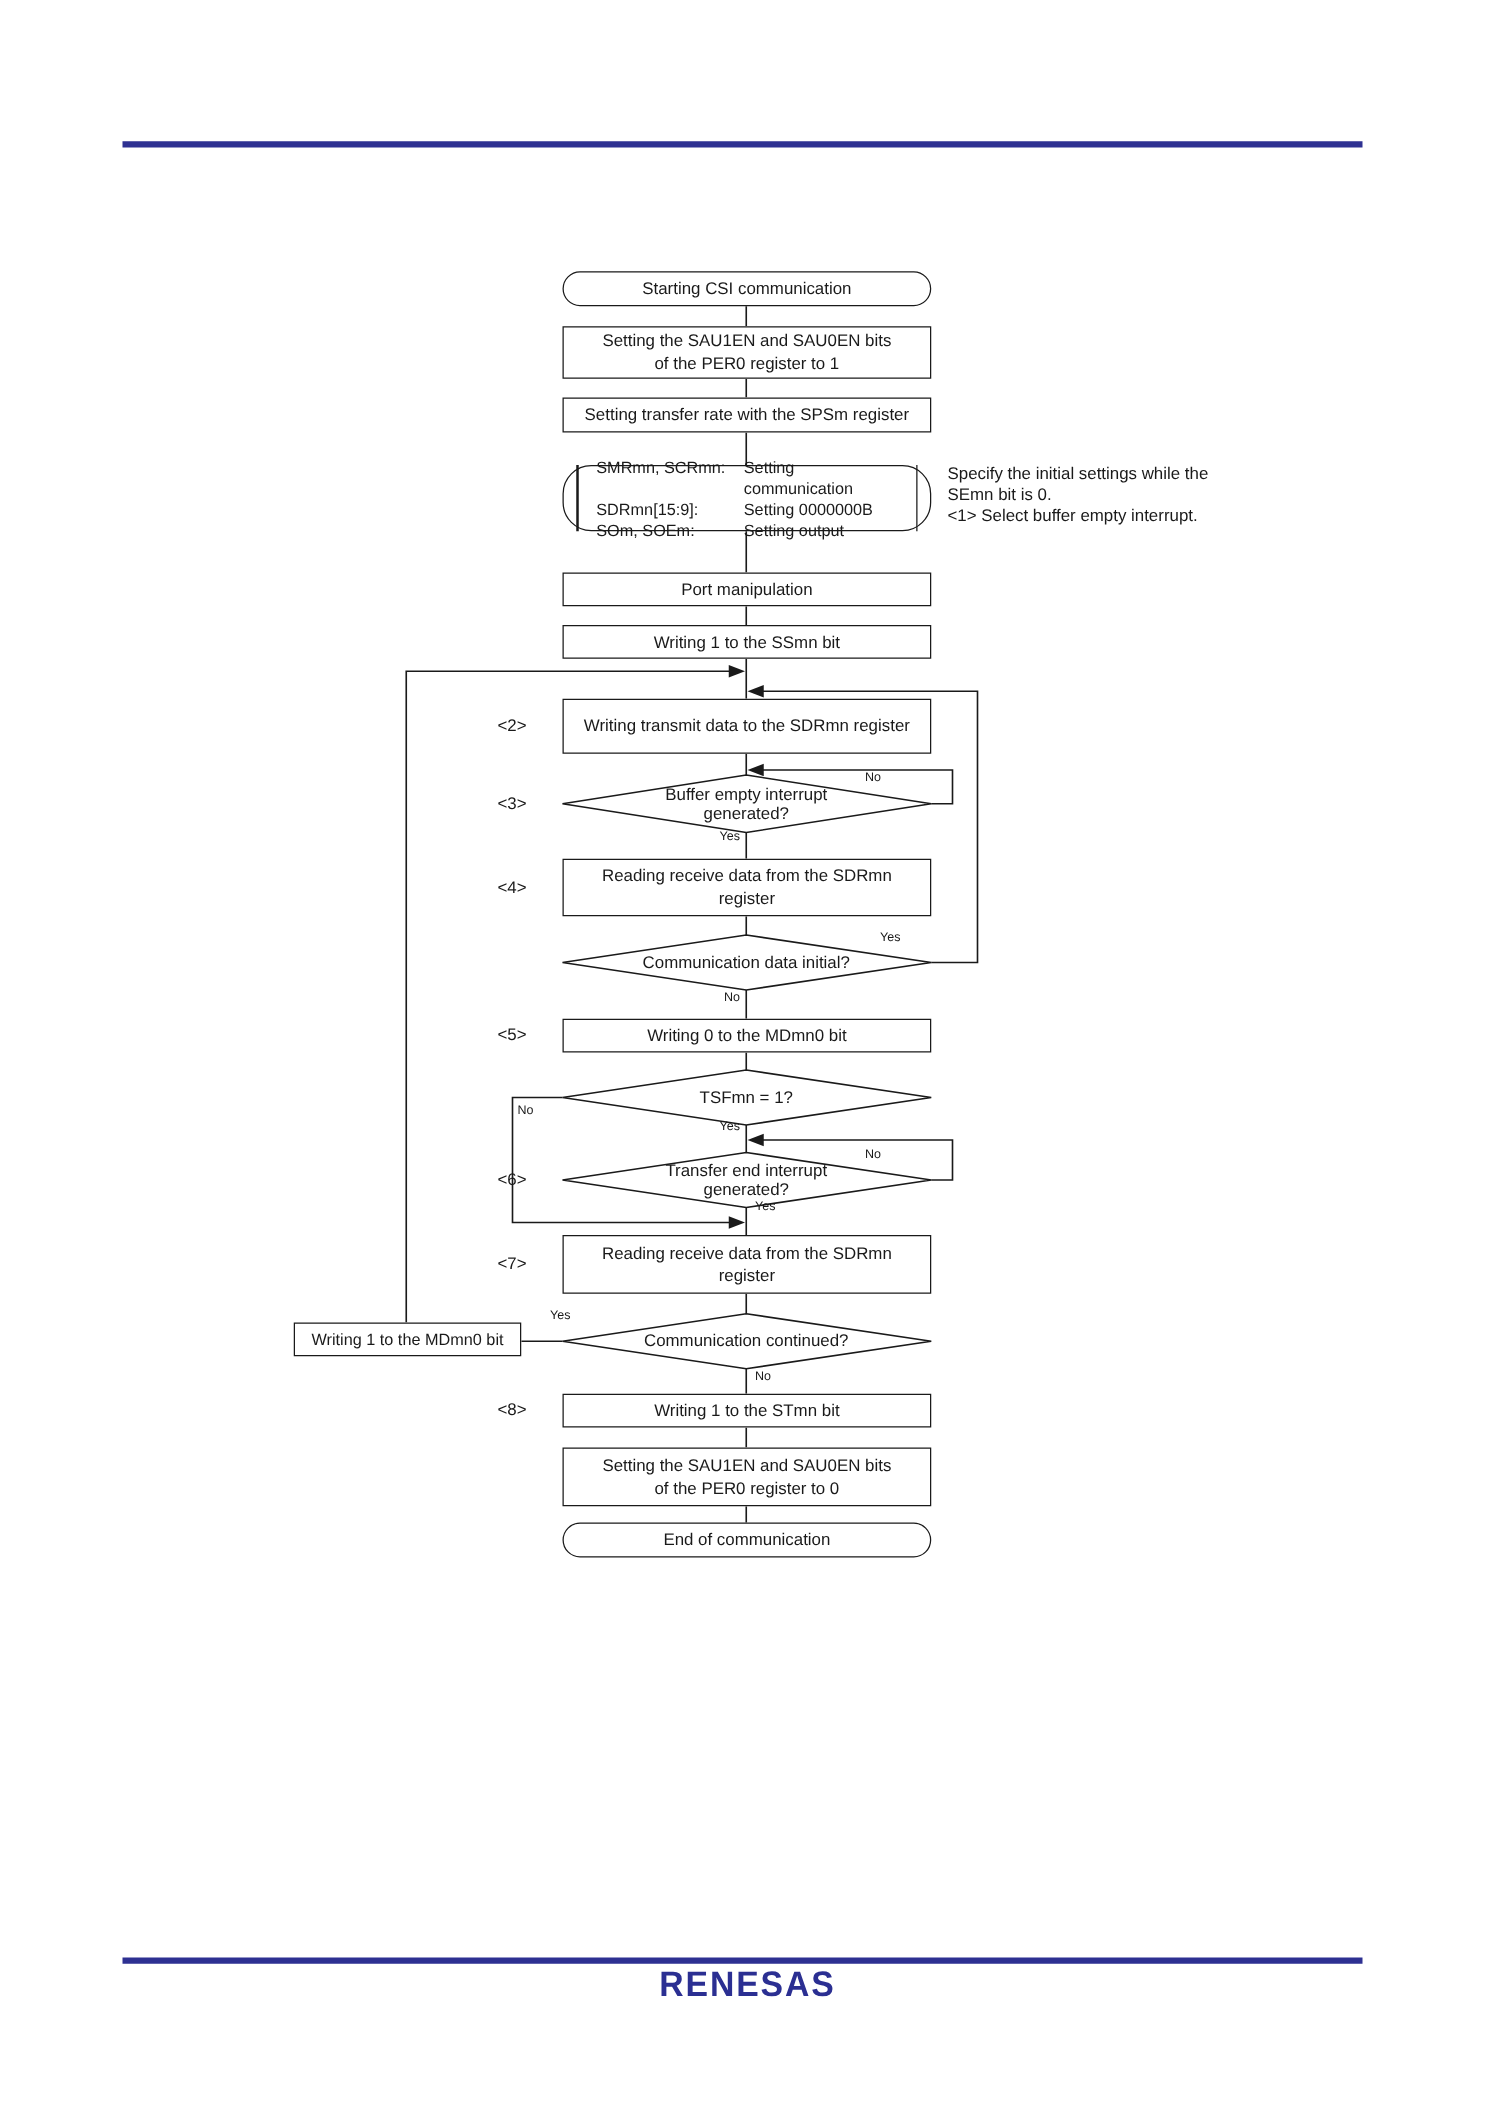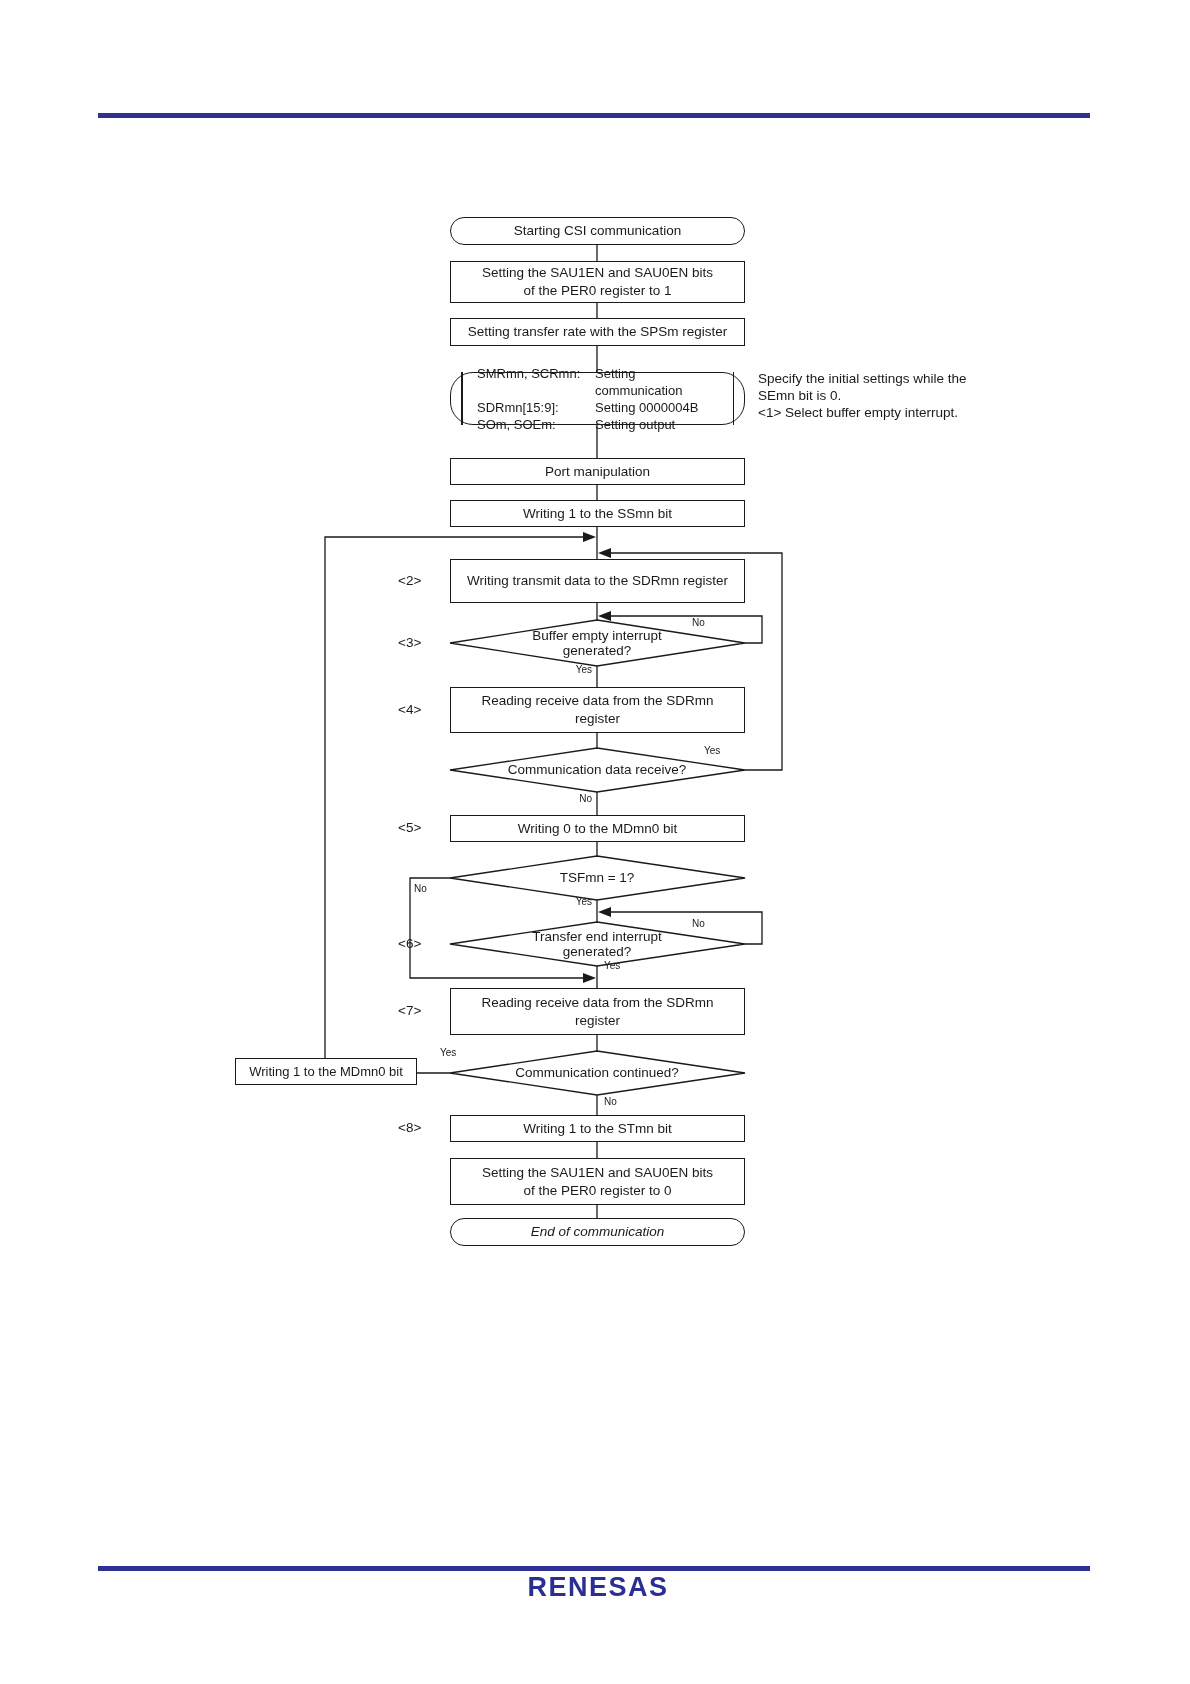--- a/index.html
+++ b/index.html
@@ -92,21 +92,21 @@
 
   <div class="node col" id="init-box" style="top:372px;height:53px;">
     <div class="dbar l"></div>
     <div class="dbar r"></div>
     <div class="irow">
       <span class="ikey">SMRmn, SCRmn:</span>
       <span>Setting communication</span>
     </div>
     <div class="irow">
       <span class="ikey">SDRmn[15:9]:</span>
-      <span>Setting 0000004B</span>
+      <span>Setting 0000000B</span>
     </div>
     <div class="irow">
       <span class="ikey">SOm, SOEm:</span>
       <span>Setting output</span>
     </div>
   </div>
 
   <div class="note" style="top:370px;">Specify the initial settings while the</div>
   <div class="note" style="top:387px;">SEmn bit is 0.</div>
   <div class="note" style="top:404px;">&lt;1&gt; Select buffer empty interrupt.</div>
@@ -120,21 +120,21 @@
 
   <div class="steplbl" style="top:635px;">&lt;3&gt;</div>
   <div class="dtext" style="top:628px;">Buffer empty interrupt</div>
   <div class="dtext" style="top:643px;">generated?</div>
   <div class="lbl" style="left:692px;top:617px;">No</div>
   <div class="lbl yn-r" style="left:548px;top:664px;">Yes</div>
 
   <div class="steplbl" style="top:702px;">&lt;4&gt;</div>
   <div class="node col" style="top:687px;height:46px;">Reading receive data from the SDRmn register</div>
 
-  <div class="dtext" style="top:762px;">Communication data receive?</div>
+  <div class="dtext" style="top:762px;">Communication data initial?</div>
   <div class="lbl" style="left:704px;top:745px;">Yes</div>
   <div class="lbl yn-r" style="left:548px;top:793px;">No</div>
 
   <div class="steplbl" style="top:820px;">&lt;5&gt;</div>
   <div class="node col" style="top:815px;height:27px;text-align:right;">Writing 0 to the MDmn0 bit</div>
 
   <div class="dtext" style="top:870px;">TSFmn = 1?</div>
   <div class="lbl" style="left:414px;top:883px;">No</div>
   <div class="lbl yn-r" style="left:548px;top:896px;">Yes</div>
 
@@ -151,18 +151,18 @@
   <div class="lbl" style="left:440px;top:1047px;">Yes</div>
   <div class="lbl" style="left:604px;top:1096px;">No</div>
 
   <div class="node" style="left:235px;top:1058px;width:182px;height:27px;font-size:13px;">Writing 1 to the MDmn0 bit</div>
 
   <div class="steplbl" style="top:1120px;">&lt;8&gt;</div>
   <div class="node col" style="top:1115px;height:27px;">Writing 1 to the STmn bit</div>
 
   <div class="node col" style="top:1158px;height:47px;padding:0 28px;">Setting the SAU1EN and SAU0EN bits of the PER0 register to 0</div>
 
-  <div class="node terminal col" style="top:1218px;height:28px;font-style:italic;">End of communication</div>
+  <div class="node terminal col" style="top:1218px;height:28px;">End of communication</div>
 
   <div id="ftr-rule" class="rule"></div>
   <div id="logo">RENESAS</div>
 
 </div>
 
 </body></html>

